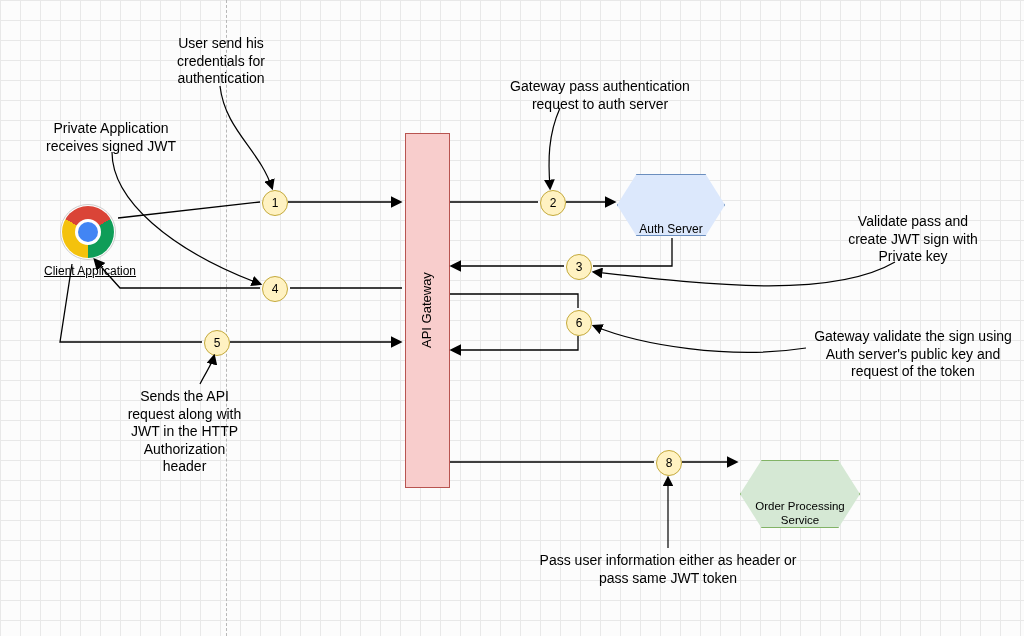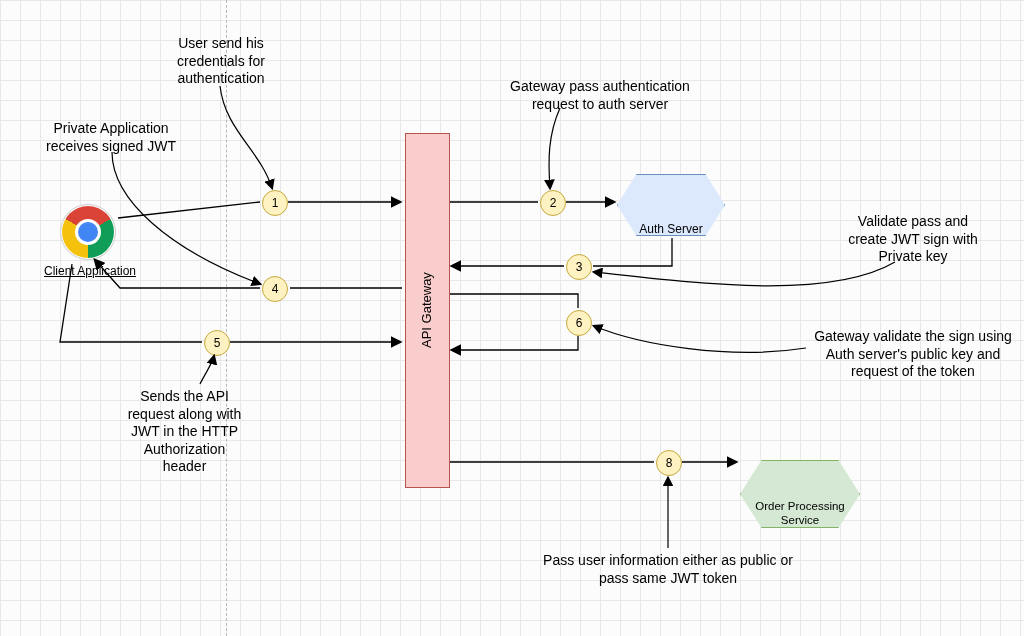--- a/index.html
+++ b/index.html
@@ -135,21 +135,21 @@
   <div class="step" style="left:204px; top:330px;">5</div>
   <div class="step" style="left:566px; top:310px;">6</div>
   <div class="step" style="left:656px; top:450px;">8</div>
 
   <div class="annotation" style="left:161px; top:35px; width:120px;">User send his credentials for authentication</div>
   <div class="annotation" style="left:41px; top:120px; width:140px;">Private Application receives signed JWT</div>
   <div class="annotation" style="left:505px; top:78px; width:190px;">Gateway pass authentication request to auth server</div>
   <div class="annotation" style="left:848px; top:213px; width:130px;">Validate pass and create JWT sign with Private key</div>
   <div class="annotation" style="left:122px; top:388px; width:125px;">Sends the API request along with JWT in the HTTP Authorization header</div>
   <div class="annotation" style="left:808px; top:328px; width:210px;">Gateway validate the sign using Auth server's public key and request of the token</div>
-  <div class="annotation" style="left:538px; top:552px; width:260px;">Pass user information either as public or pass same JWT token</div>
+  <div class="annotation" style="left:538px; top:552px; width:260px;">Pass user information either as header or pass same JWT token</div>
 
   <svg class="overlay">
     <defs>
       <marker id="arrow" markerWidth="9" markerHeight="9" refX="7" refY="4.5" orient="auto">
         <path d="M0,0 L9,4.5 L0,9 z" fill="#000"></path>
       </marker>
     </defs>
 
     <path d="M118 218 L260 202 M288 202 L400 202" stroke="#000" fill="none" stroke-width="1.3" marker-end="url(#arrow)"></path>
 

